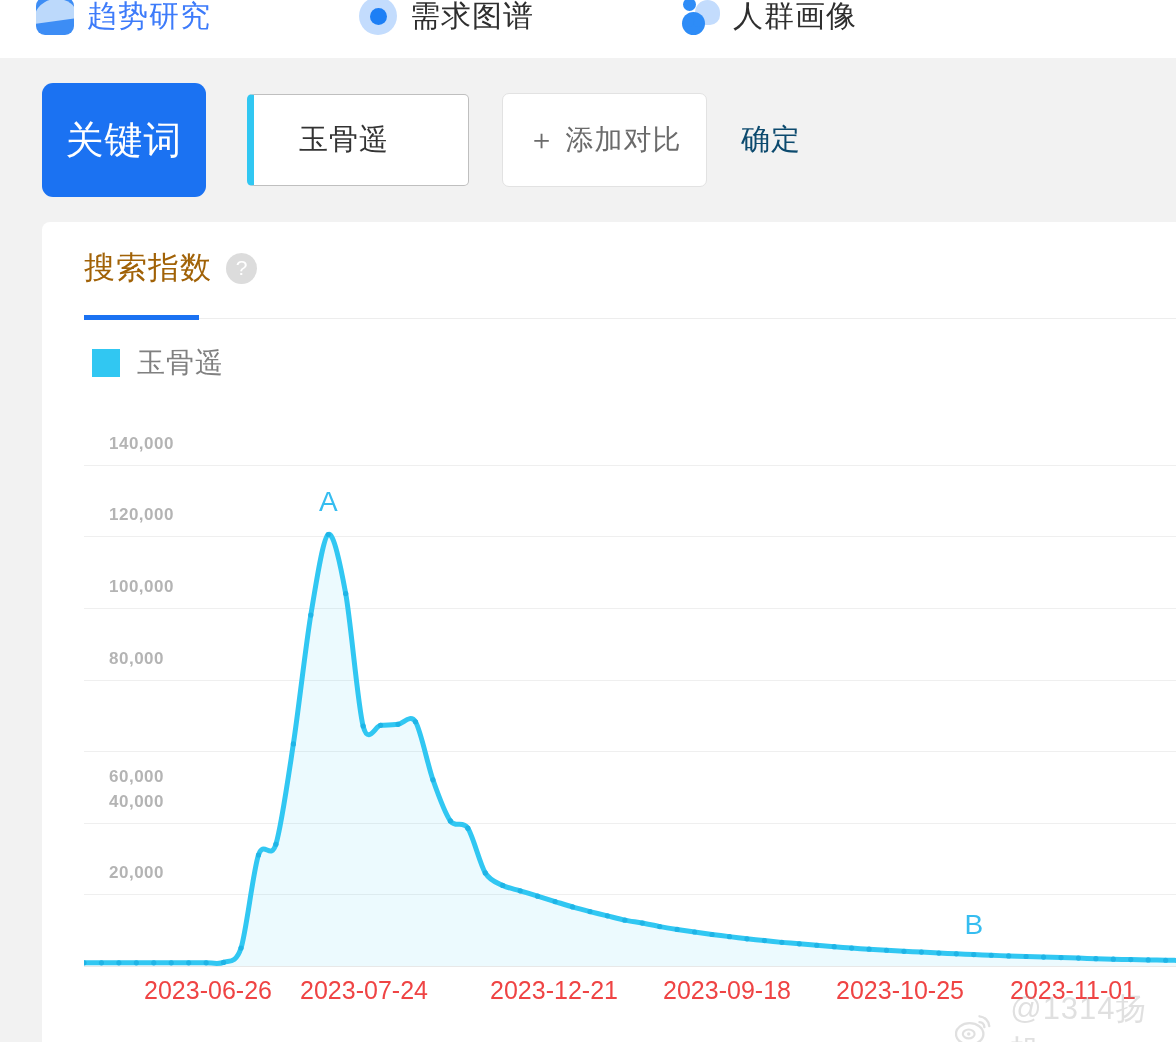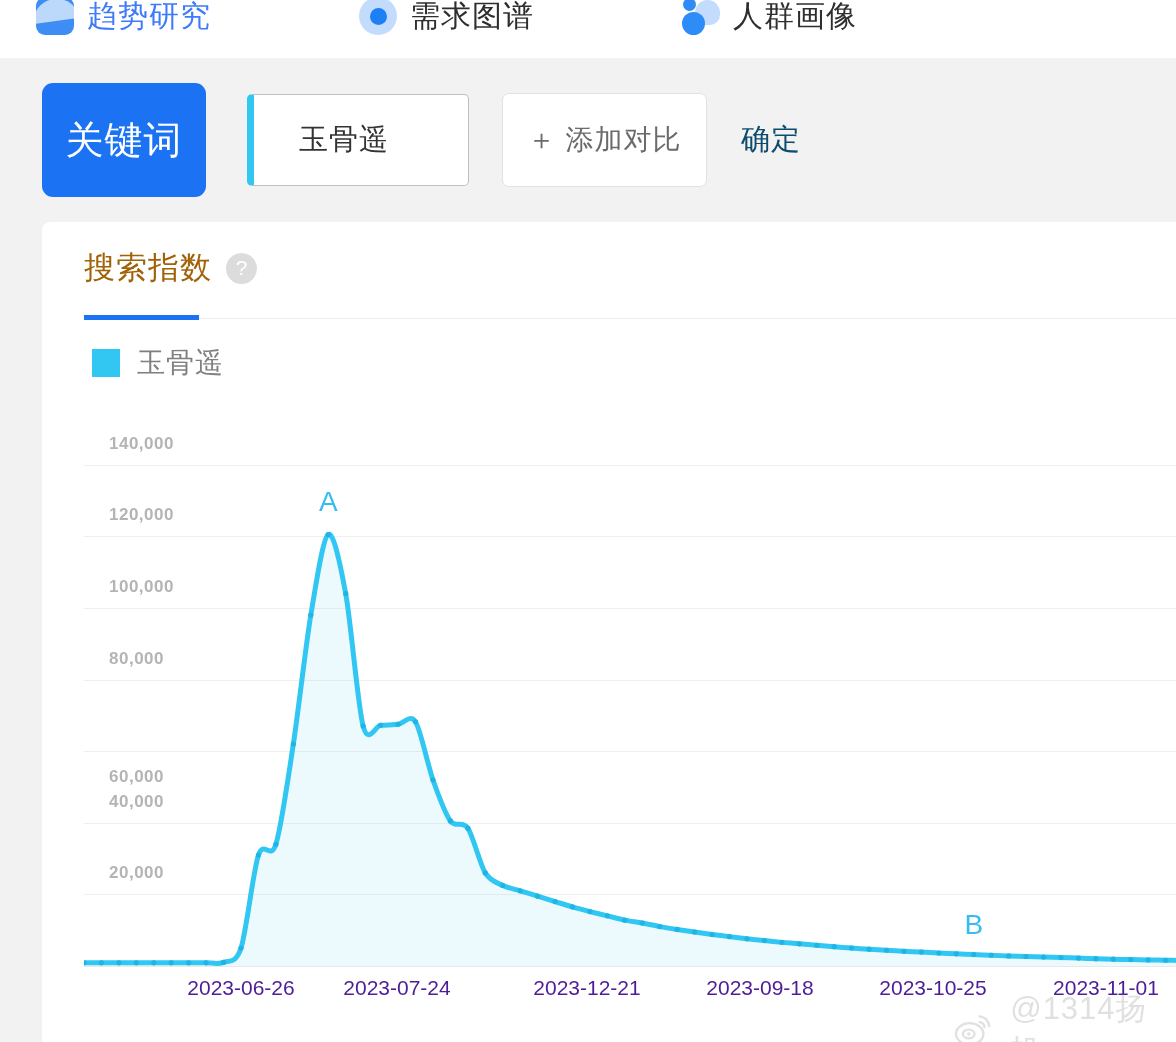--- a/index.html
+++ b/index.html
@@ -210,25 +210,24 @@
     left: 25px;
     font-size: 17px;
     color: #b4b4b4;
     letter-spacing: 0.5px;
     white-space: nowrap;
     font-weight: bold;
   }
   .xtick {
     position: absolute;
     top: 540px;
-    font-size: 21px;
-    color: #4c1d95;
+    font-size: 25px;
+    color: #ef4444;
     transform: translateX(-50%);
     white-space: nowrap;
-    margin-left: 33px;
   }
   .pmark {
     position: absolute;
     font-size: 28px;
     color: #36bdf0;
     transform: translateX(-50%);
   }
   svg.series { position: absolute; left: 0; top: 0; }
 
   .watermark {

